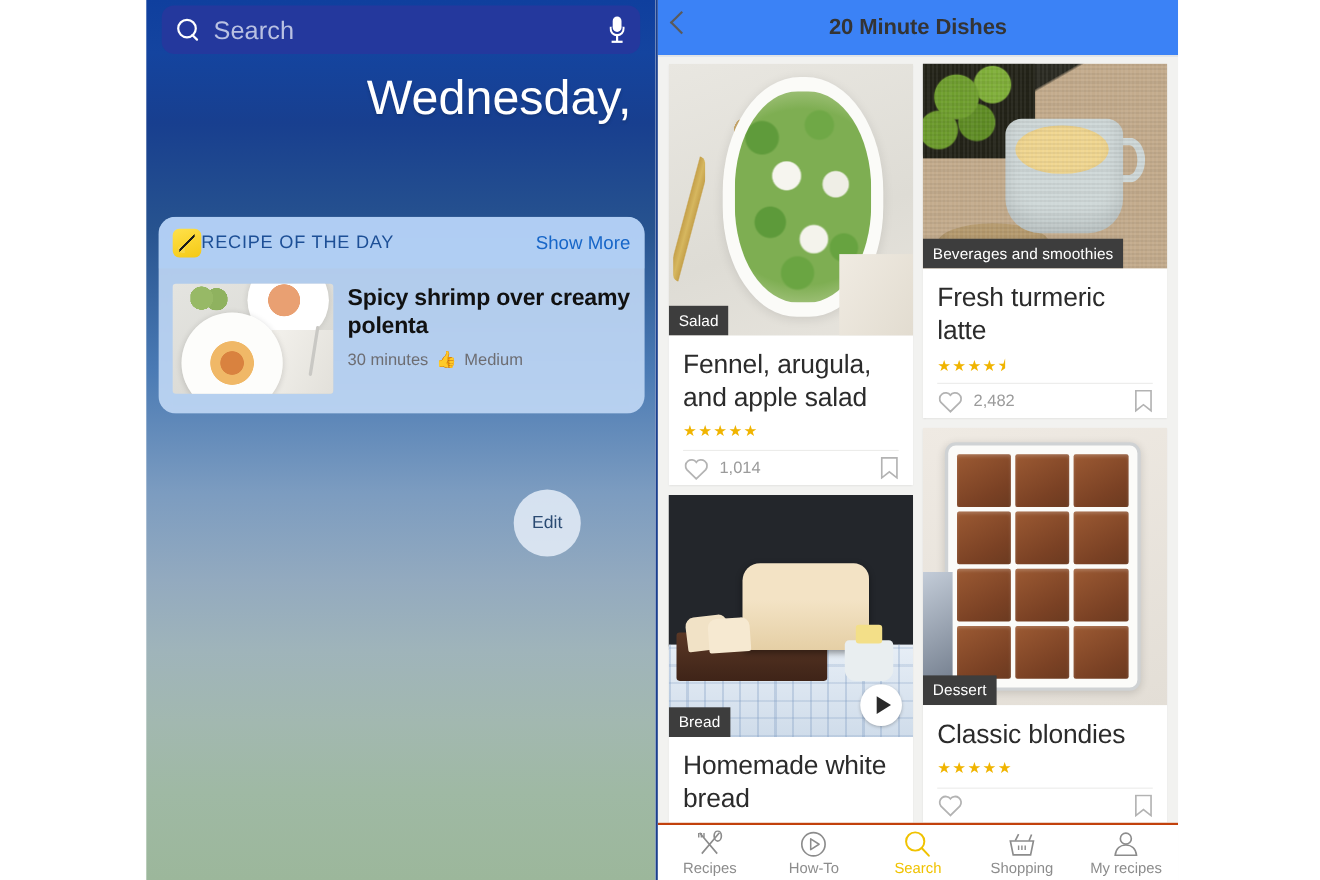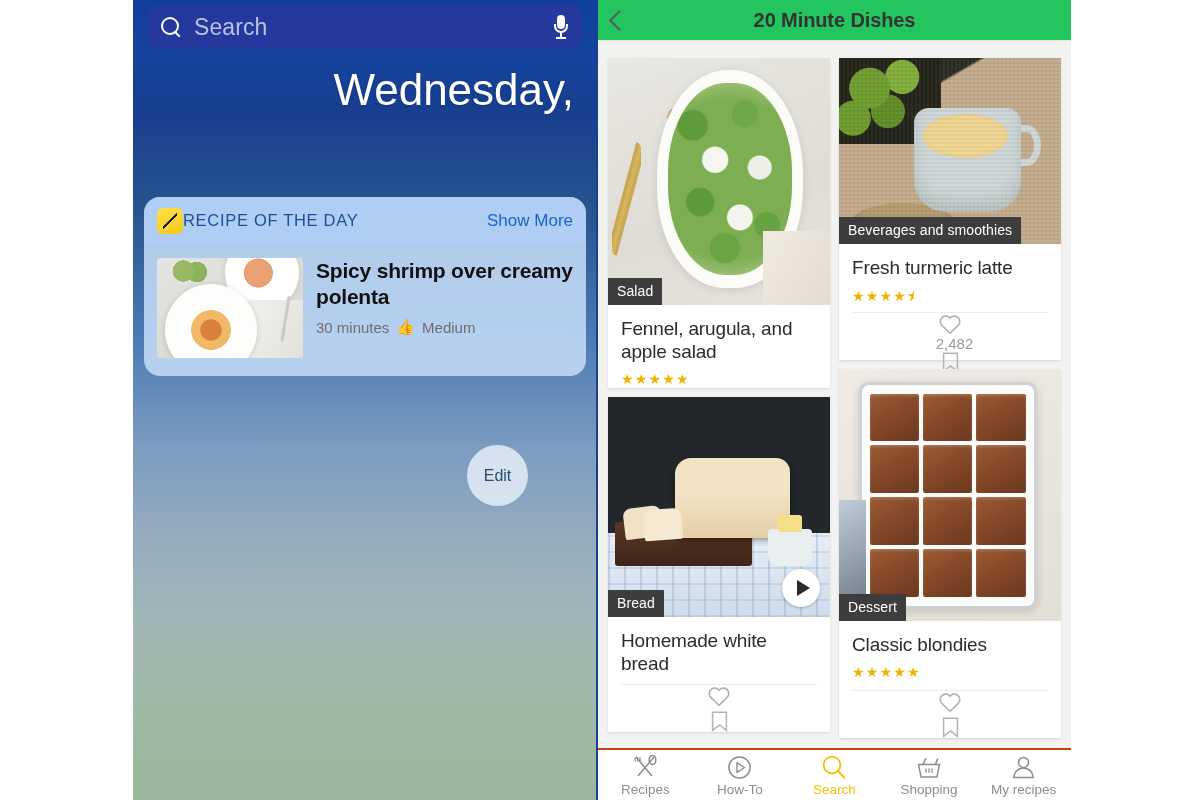--- a/index.html
+++ b/index.html
@@ -117,21 +117,21 @@
     color: #2a4a72; font-size: 16px; font-weight: 500;
   }
 
   
   #right-phone {
     position: absolute; left: 596px; top: 0; width: 475px; height: 800px;
     background: #f2f2f0; overflow: hidden;
     border-left: 2px solid #1a3f8e;
   }
   .r-header {
-    position: relative; height: 41px; background: #22c55e;
+    position: relative; height: 51px; background: #3b82f6;
     display: flex; align-items: center; border-bottom: 1px solid #e3e3e1;
   }
   .back-chevron {
     position:absolute; left: 14px; top: 13px; width: 15px; height: 15px;
     border-left: 2.4px solid #5a5a5a; border-bottom: 2.4px solid #5a5a5a;
     transform: rotate(45deg);
   }
   .r-title {
     width: 100%; text-align: center; font-size: 20px; font-weight: 600;
     color: #343434; letter-spacing: -.1px;
@@ -155,25 +155,25 @@
   .play-btn {
     position: absolute; right: 10px; bottom: 10px; width: 38px; height: 38px;
     border-radius: 50%; background: #fff; box-shadow: 0 1px 3px rgba(0,0,0,.25);
   }
   .play-btn::after {
     content:""; position:absolute; left:15px; top:11px;
     border-left: 13px solid #2a2a2a;
     border-top: 8px solid transparent; border-bottom: 8px solid transparent;
   }
   .c-body { padding: 12px 13px 0 13px; }
-  .c-title { font-size: 19px; line-height: 1.23; color: #2b2b2b; font-weight: 400; letter-spacing:-.15px;}
+  .c-title { font-size: 24px; line-height: 1.23; color: #2b2b2b; font-weight: 400; letter-spacing:-.15px;}
   .stars { margin-top: 7px; font-size: 14px; color: #f0b400; letter-spacing: 1.2px; height: 17px;}
   .c-foot {
     margin: 9px 13px 0 13px; border-top: 1px solid #ececea;
-    height: 48px; display: flex; align-items: center; flex-direction: column;
+    height: 32px; display: flex; align-items: center;
   }
   .heart { width: 24px; height: 22px; position: relative; flex: 0 0 auto; }
   .heart svg { display:block; }
   .likes { margin-left: 9px; font-size: 15px; color: #9b9b9b; flex: 1 1 auto; }
   .bookmark { width: 17px; height: 21px; flex: 0 0 auto; }
 
   
   .p-salad { height: 247px; background:
       radial-gradient(ellipse 52% 46% at 57% 47%, #eef2e4 0 42%, transparent 43%),
       radial-gradient(ellipse 44% 38% at 57% 47%, #9dbf6a 0 55%, #cdd9b0 60%, transparent 70%),
@@ -332,20 +332,33 @@
           <div class="spoons"></div>
             <div class="bowl"></div>
             <div class="greens"></div>
             <div class="napkin"></div>
           <span class="tag">Salad</span>
         </div>
         <div class="c-body">
           <div class="c-title">Fennel, arugula, and apple salad</div>
           <div class="stars">★★★★★</div>
         </div>
+        <div class="c-foot">
+          <span class="heart">
+            <svg viewBox="0 0 24 22" width="24" height="22">
+                <path d="M12 20.3 3.4 11.9A5 5 0 0 1 12 5.2a5 5 0 0 1 8.6 6.7z" fill="none" stroke="#b3b3b3" stroke-width="1.6"></path>
+              </svg>
+          </span>
+          <span class="likes">1,014</span>
+          <span class="bookmark">
+            <svg viewBox="0 0 17 21" width="17" height="21">
+                <path d="M1.6 1.2h13.8v18.2L8.5 13.9 1.6 19.4z" fill="none" stroke="#b3b3b3" stroke-width="1.5"></path>
+              </svg>
+          </span>
+        </div>
       </div>
 
       
       <div class="card">
         <div class="photo p-bread">
           <div class="wall"></div>
             <div class="towel"></div>
             <div class="board"></div>
           <div class="loaf"></div>
             <div class="slice1"></div>

